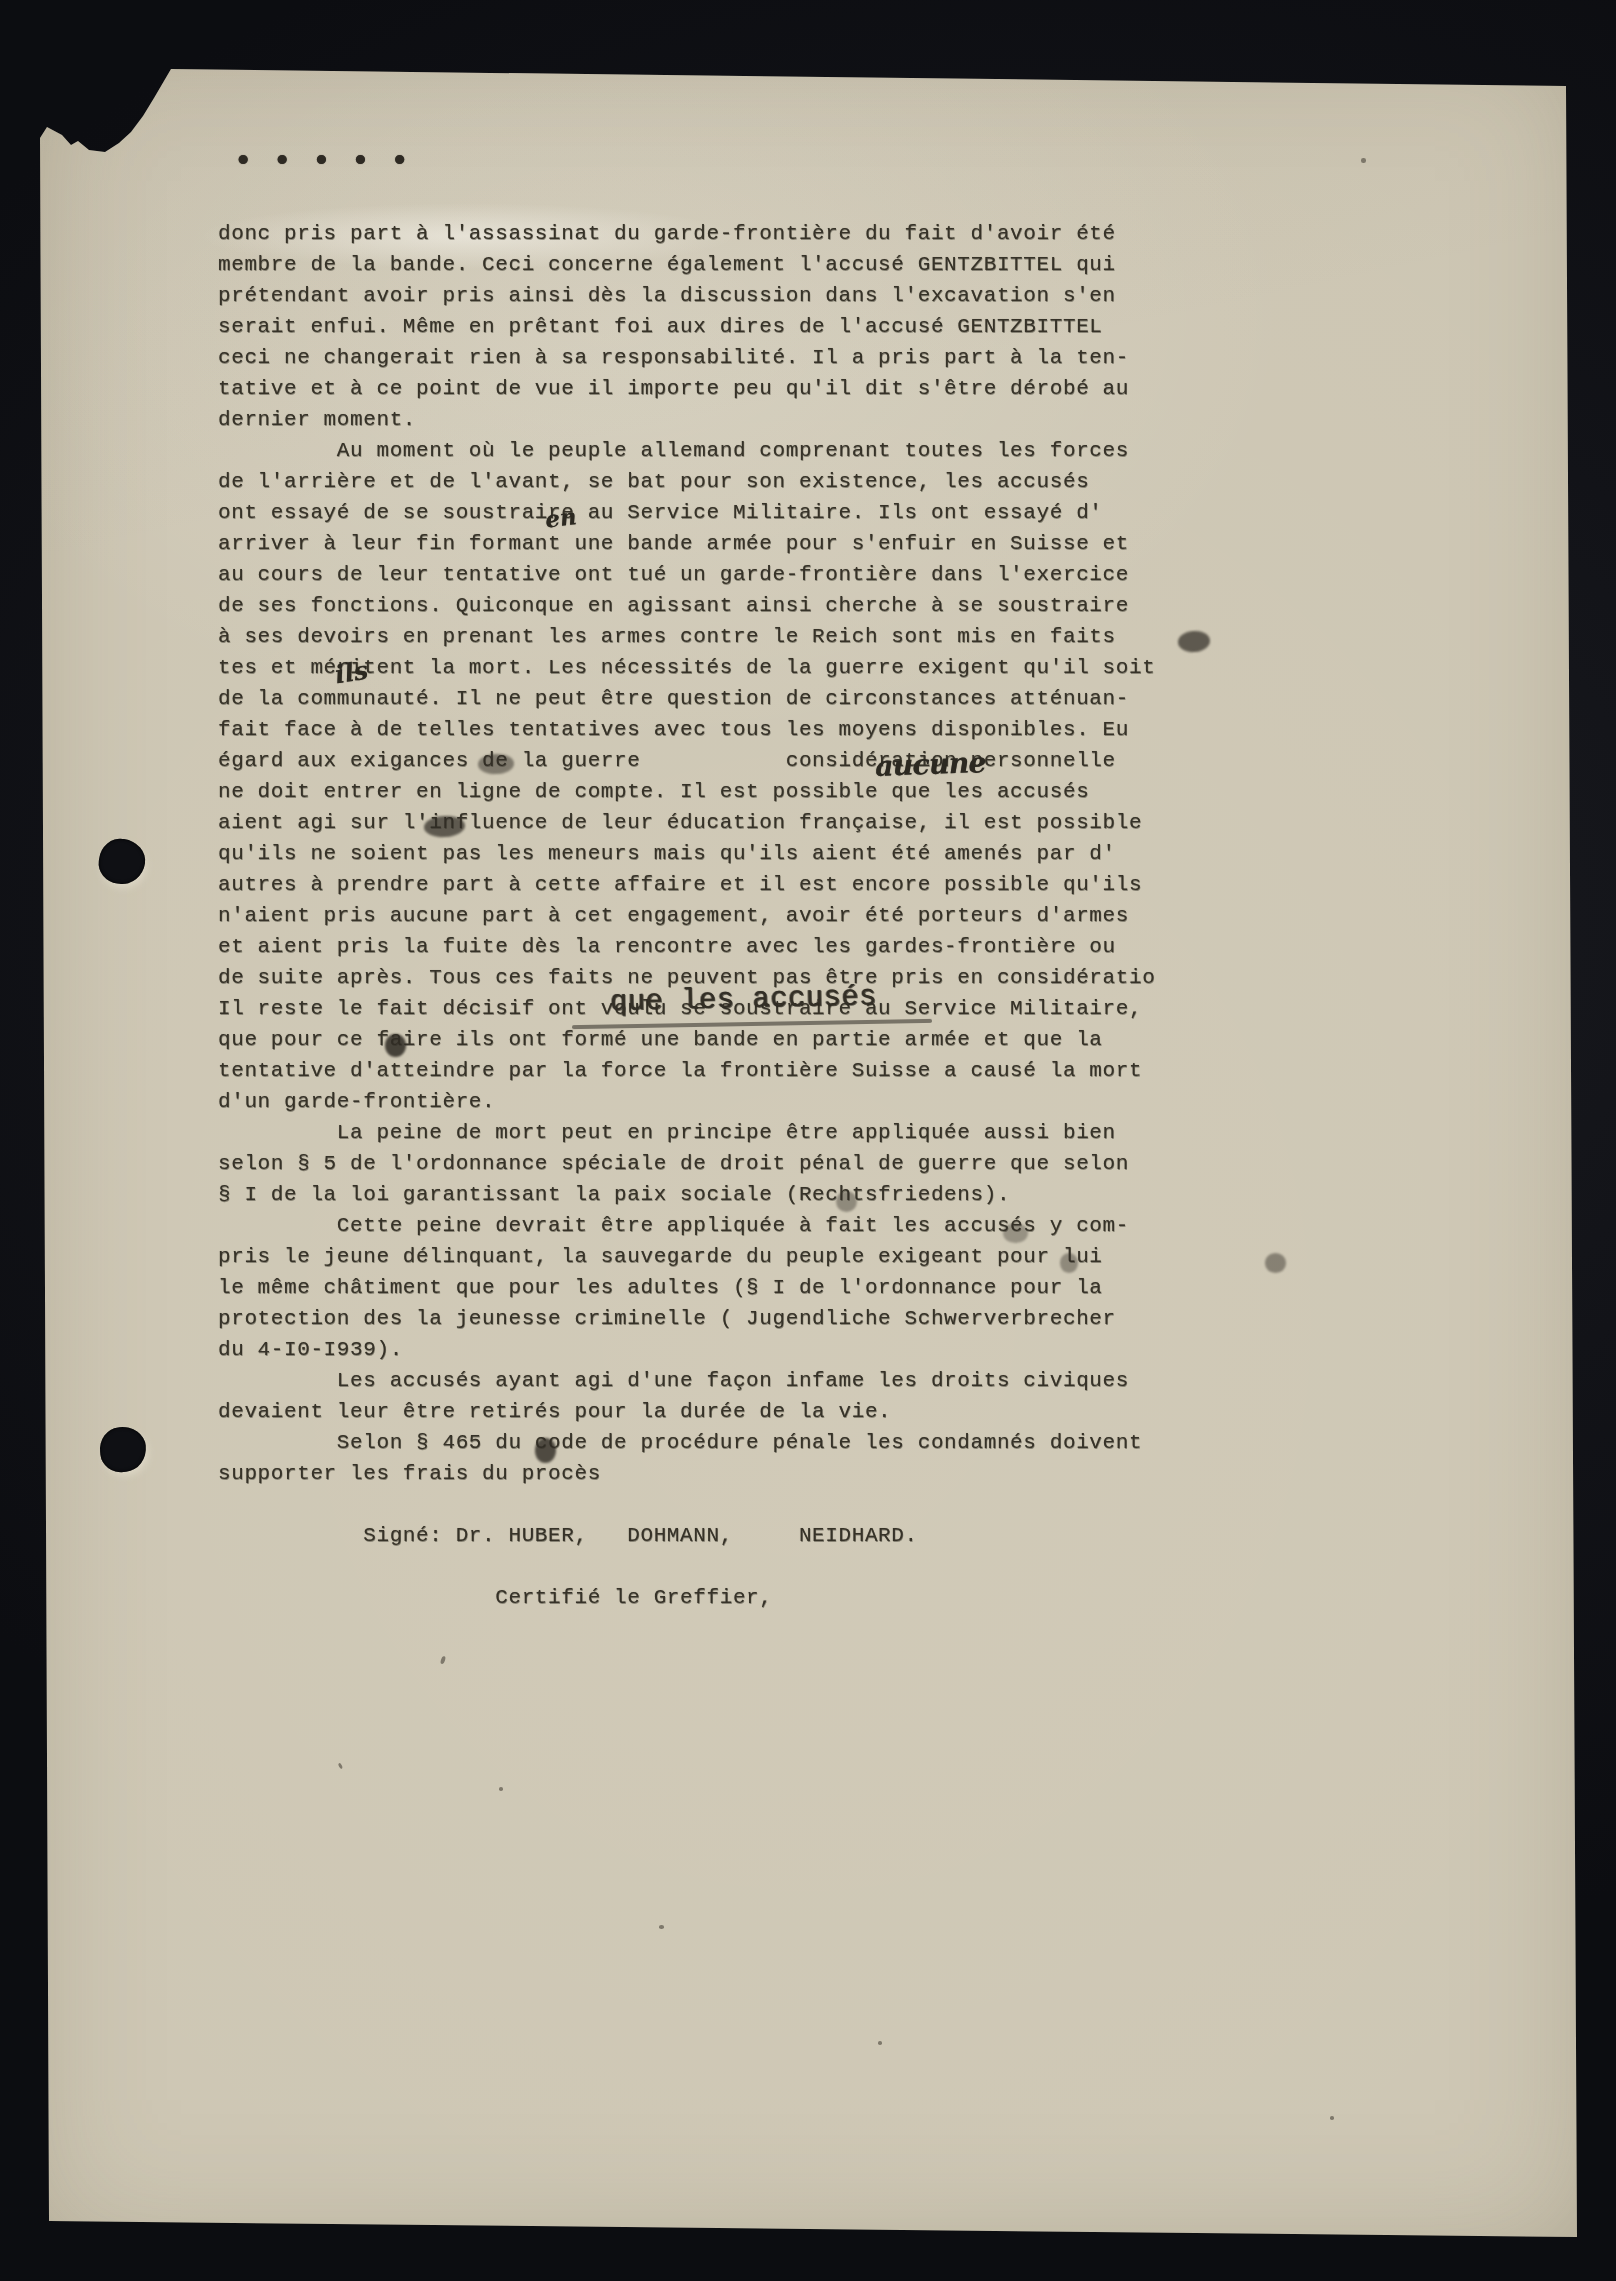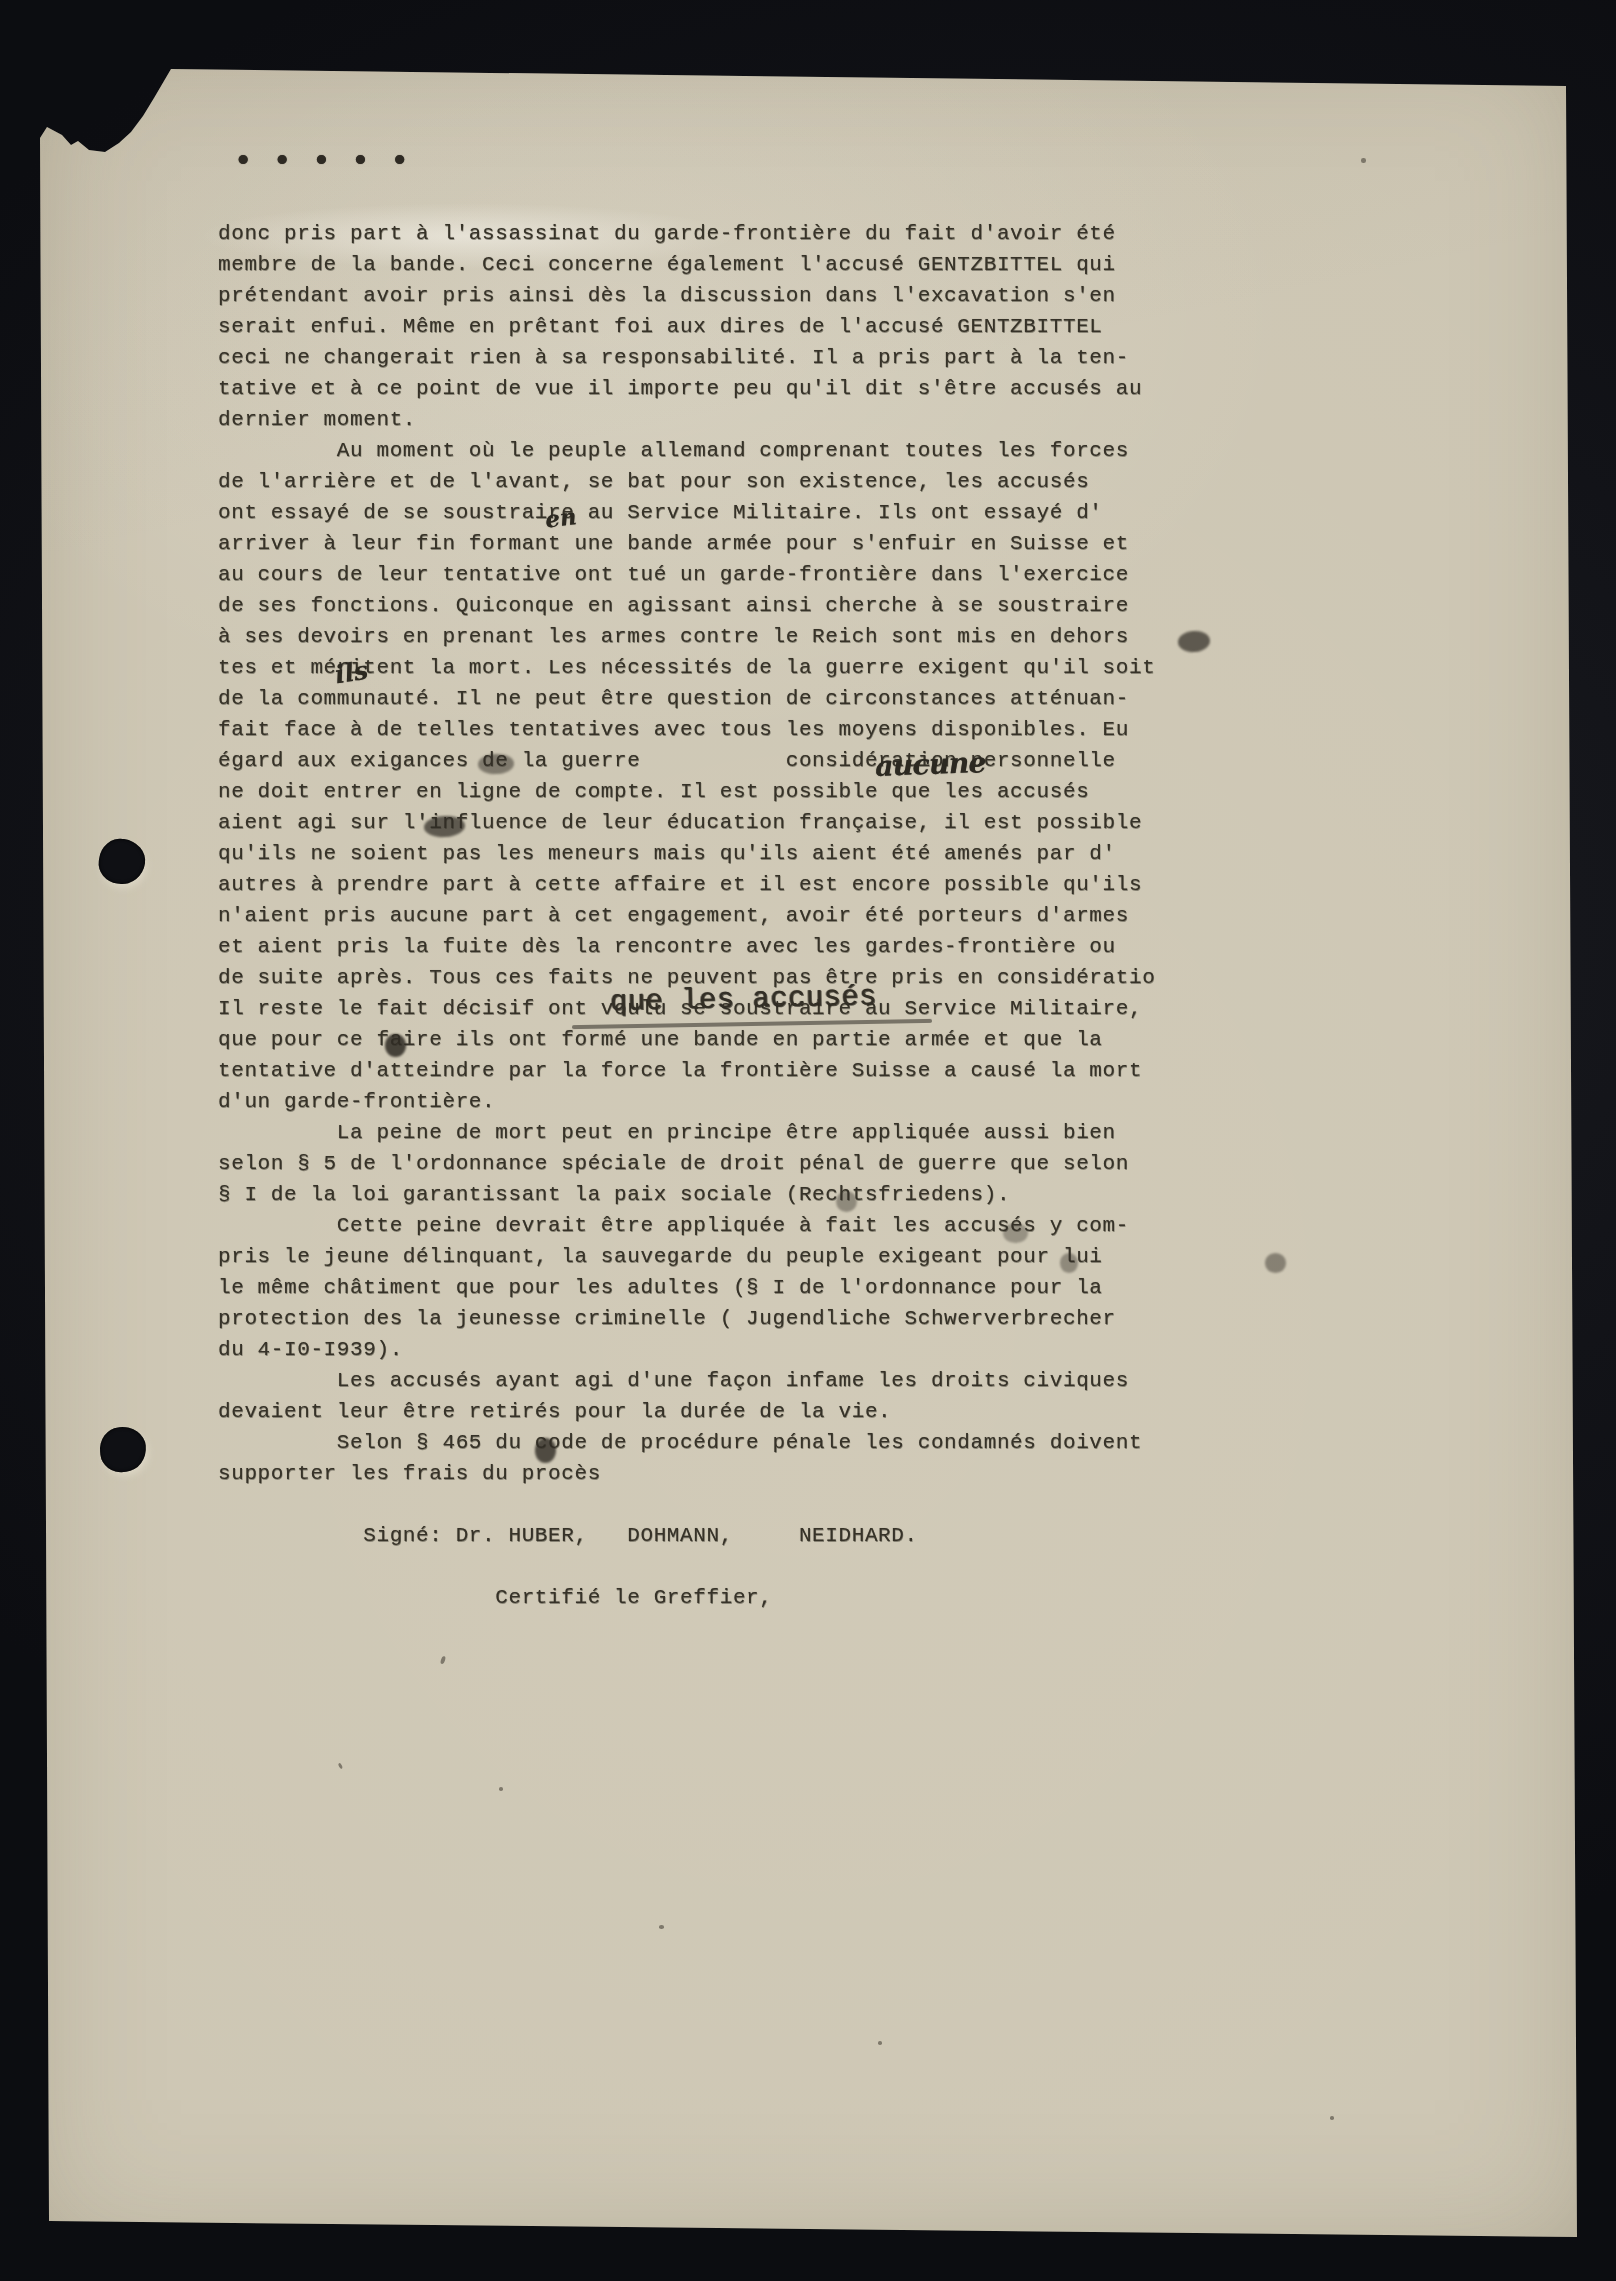--- a/index.html
+++ b/index.html
@@ -88,29 +88,29 @@
   <div class="smear"></div>
 
   <div class="dots">•••••</div>
 
   <div class="typed">
       <div class="line">donc pris part à l'assassinat du garde-frontière du fait d'avoir été</div>
       <div class="line">membre de la bande. Ceci concerne également l'accusé GENTZBITTEL qui</div>
       <div class="line">prétendant avoir pris ainsi dès la discussion dans l'excavation s'en</div>
       <div class="line">serait enfui. Même en prêtant foi aux dires de l'accusé GENTZBITTEL</div>
       <div class="line">ceci ne changerait rien à sa responsabilité. Il a pris part à la ten-</div>
-      <div class="line">tative et à ce point de vue il importe peu qu'il dit s'être accusés au</div>
+      <div class="line">tative et à ce point de vue il importe peu qu'il dit s'être dérobé au</div>
       <div class="line">dernier moment.</div>
       <div class="line">         Au moment où le peuple allemand comprenant toutes les forces</div>
       <div class="line">de l'arrière et de l'avant, se bat pour son existence, les accusés</div>
       <div class="line">ont essayé de se soustraire au Service Militaire. Ils ont essayé d'</div>
       <div class="line">arriver à leur fin formant une bande armée pour s'enfuir en Suisse et</div>
       <div class="line">au cours de leur tentative ont tué un garde-frontière dans l'exercice</div>
       <div class="line">de ses fonctions. Quiconque en agissant ainsi cherche à se soustraire</div>
-      <div class="line">à ses devoirs en prenant les armes contre le Reich sont mis en dehors</div>
+      <div class="line">à ses devoirs en prenant les armes contre le Reich sont mis en faits</div>
       <div class="line">tes et méritent la mort. Les nécessités de la guerre exigent qu'il soit</div>
       <div class="line">de la communauté. Il ne peut être question de circonstances atténuan-</div>
       <div class="line">fait face à de telles tentatives avec tous les moyens disponibles. Eu</div>
       <div class="line">égard aux exigances de la guerre           considération personnelle</div>
       <div class="line">ne doit entrer en ligne de compte. Il est possible que les accusés</div>
       <div class="line">aient agi sur l'influence de leur éducation française, il est possible</div>
       <div class="line">qu'ils ne soient pas les meneurs mais qu'ils aient été amenés par d'</div>
       <div class="line">autres à prendre part à cette affaire et il est encore possible qu'ils</div>
       <div class="line">n'aient pris aucune part à cet engagement, avoir été porteurs d'armes</div>
       <div class="line">et aient pris la fuite dès la rencontre avec les gardes-frontière ou</div>

